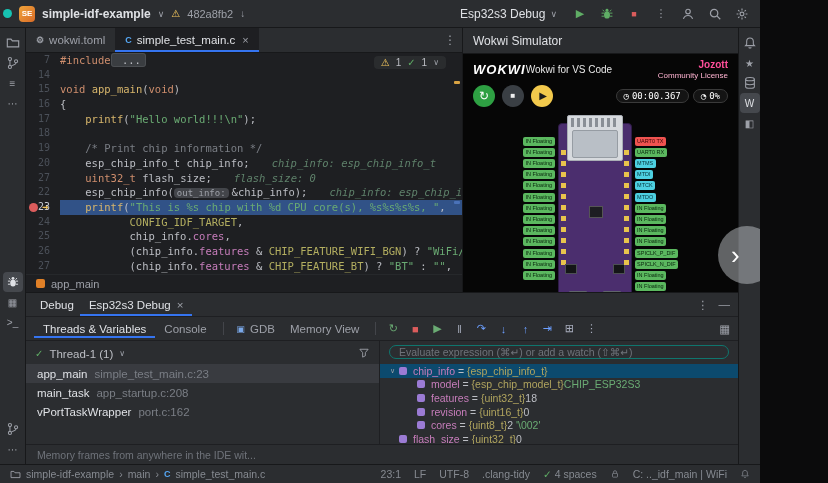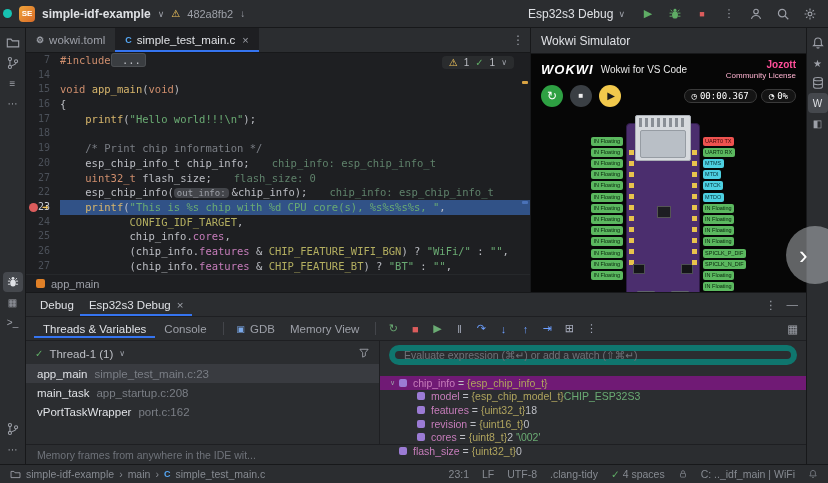--- a/index.html
+++ b/index.html
@@ -1,18 +1,18 @@
 <!DOCTYPE html>
 <html><head>
 <meta charset="utf-8">
 <style>
   *{margin:0;padding:0;box-sizing:border-box}
   html,body{background:#0b0b0c}
   body{font-family:"Liberation Sans",sans-serif;-webkit-font-smoothing:antialiased}
-  #app{position:relative;width:828px;height:483px;background:#1e1f22;color:#bcbec4;overflow:hidden;font-size:12px}
+  #app{position:relative;width:760px;height:483px;background:#1e1f22;color:#bcbec4;overflow:hidden;font-size:12px}
 
   
   .titlebar{height:28px;background:#2b2d30;border-bottom:1px solid #17181a;display:flex;align-items:center;padding:0 8px;gap:7px}
   .tl-dot{width:9px;height:9px;border-radius:50%;background:#17c3b2;margin-left:-5px;flex:0 0 auto}
   .badge{width:16px;height:16px;border-radius:4px;background:linear-gradient(135deg,#f0a33a,#d96c28);color:#fff;font-size:8px;font-weight:bold;display:flex;align-items:center;justify-content:center}
   .proj{color:#dfe1e5;font-weight:bold;font-size:12px}
   .chev{color:#9da0a8;font-size:9px}
   .vcsw{color:#f2c55c;font-size:10px}
   .vcsh{color:#9da0a8;font-size:11px}
   .vcsa{color:#9da0a8;font-size:10px}
@@ -53,36 +53,36 @@
   .cur .gut{color:#c6cad2}
   .bpdot{position:absolute;left:3px;top:3px;width:9px;height:9px;border-radius:50%;background:#db5c5c}
   .exec{position:absolute;left:16px;top:0;color:#f2c55c;font-weight:bold}
   .tk-pl{color:#bcbec4}
   .tk-kw{color:#cf8e6d}
   .tk-fn{color:#d8b66c}
   .tk-str{color:#6aab73}
   .tk-cmt{color:#7a7e85}
   .tk-macro{color:#b3ae60}
   .tk-field{color:#c77dbb}
-  .tk-dbg{color:#5f826b;margin-left:22px}
+  .tk-dbg{color:#5f826b;font-style:italic;margin-left:22px}
   .tk-hint{background:#43454a;color:#9da0a8;border-radius:4px;padding:0 3px;font-size:9px;margin-right:3px}
   .tk-fold{background:#3a3d41;border:1px solid #4b4e52;border-radius:3px;padding:0 4px;color:#bcbec4}
   .inspections{position:absolute;top:3px;right:16px;display:flex;align-items:center;gap:6px;background:rgba(43,45,48,.9);border-radius:4px;padding:1px 7px;font-size:10px}
   .insp-w{color:#f2c55c}.insp-ok{color:#5fad65}.insp-c{color:#9da0a8;font-size:8px}
   .insp-n{color:#bcbec4}
   .estripe{position:absolute;right:0;top:0;bottom:0;width:10px}
   .emark{position:absolute;right:2px;width:6px;height:3px;border-radius:1px}
   .crumbrow{height:18px;display:flex;align-items:center;gap:6px;padding:0 10px;font-size:11px;color:#9da0a8;background:#1e1f22;border-top:1px solid #26282b}
   .fnicon{width:9px;height:9px;border-radius:2px;background:#e08027}
 
   
   .wokwi-col{width:276px;display:flex;flex-direction:column;border-left:1px solid #17181a}
   .panel-head{height:26px;display:flex;align-items:center;padding:0 10px;background:#2b2d30;border-bottom:1px solid #17181a;color:#dfe1e5;font-size:12px}
   .sim{flex:1;background:#060606;display:flex;flex-direction:column;overflow:hidden}
-  .sim-head{display:flex;align-items:center;gap:7px;padding:5px 10px 1px}
+  .sim-head{display:flex;align-items:center;gap:0;padding:5px 10px 1px}
   .wlogo{font-weight:bold;font-style:italic;font-size:13px;color:#fff;letter-spacing:1px}
   .wsub{color:#e8e8e8;font-size:10px}
   .license{margin-left:auto;text-align:right;line-height:1.15}
   .license .lname{color:#ff4f9a;font-weight:bold;font-size:10px;display:block}
   .license .ltype{color:#ffb3d1;font-size:8px;display:block}
   .sim-controls{display:flex;align-items:center;gap:7px;padding:4px 10px}
   .cbtn{width:22px;height:22px;border-radius:50%;display:flex;align-items:center;justify-content:center;font-size:12px}
   .cbtn.restart{background:#2ea043;color:#fff}
   .cbtn.stop{background:#3a3f44;color:#eee;font-size:8px}
   .cbtn.play{background:#f2c94c;color:#1b1b1b;font-size:10px;padding-left:2px}
@@ -127,23 +127,23 @@
   .fhead{height:21px;display:flex;align-items:center;gap:6px;padding:0 9px;font-size:11.5px;color:#bcbec4}
   .fcheck{color:#5fad65;font-size:10px}
   .fchev{color:#9da0a8;font-size:8px}
   .ffunnel{margin-left:auto;color:#9da0a8}
   .ffunnel svg{width:12px;height:12px}
   .frow{height:19px;display:flex;align-items:center;gap:7px;padding:0 11px;font-size:11.5px}
   .frow.sel{background:#393b40}
   .fname{color:#dfe1e5}
   .floc{color:#7a7e85}
   .vars{flex:1;display:flex;flex-direction:column;padding-top:3px;min-width:0}
-  .evalbar{height:20px;margin:1px 9px 11px;display:flex;align-items:center;border:6px solid #0f766e;border-radius:10px;padding:0 9px;color:#6f737a;font-size:10.5px}
+  .evalbar{height:20px;margin:1px 9px 5px;display:flex;align-items:center;border:1px solid #0f766e;border-radius:10px;padding:0 9px;color:#6f737a;font-size:10.5px}
   .vrow{height:13.6px;display:flex;align-items:center;font-size:10.5px;white-space:pre}
-  .vrow.sel{background:#701a75}
+  .vrow.sel{background:#0c4a6e}
   .vchev{width:13px;color:#9da0a8;font-size:7px;text-align:center;flex:0 0 13px}
   .vicon{width:8px;height:8px;border-radius:2px;background:#9b7bd4;margin-right:6px;flex:0 0 8px}
   .vname{color:#c77dbb}
   .veq{color:#bcbec4}
   .vtype{color:#b0a45e}
   .vval{color:#bcbec4;margin-left:0}
   .vval.green{color:#6aab73}
   .dhint{height:20px;border-top:1px solid #1e1f22;display:flex;align-items:center;padding:0 11px;color:#6f737a;font-size:10.5px}
 
   

